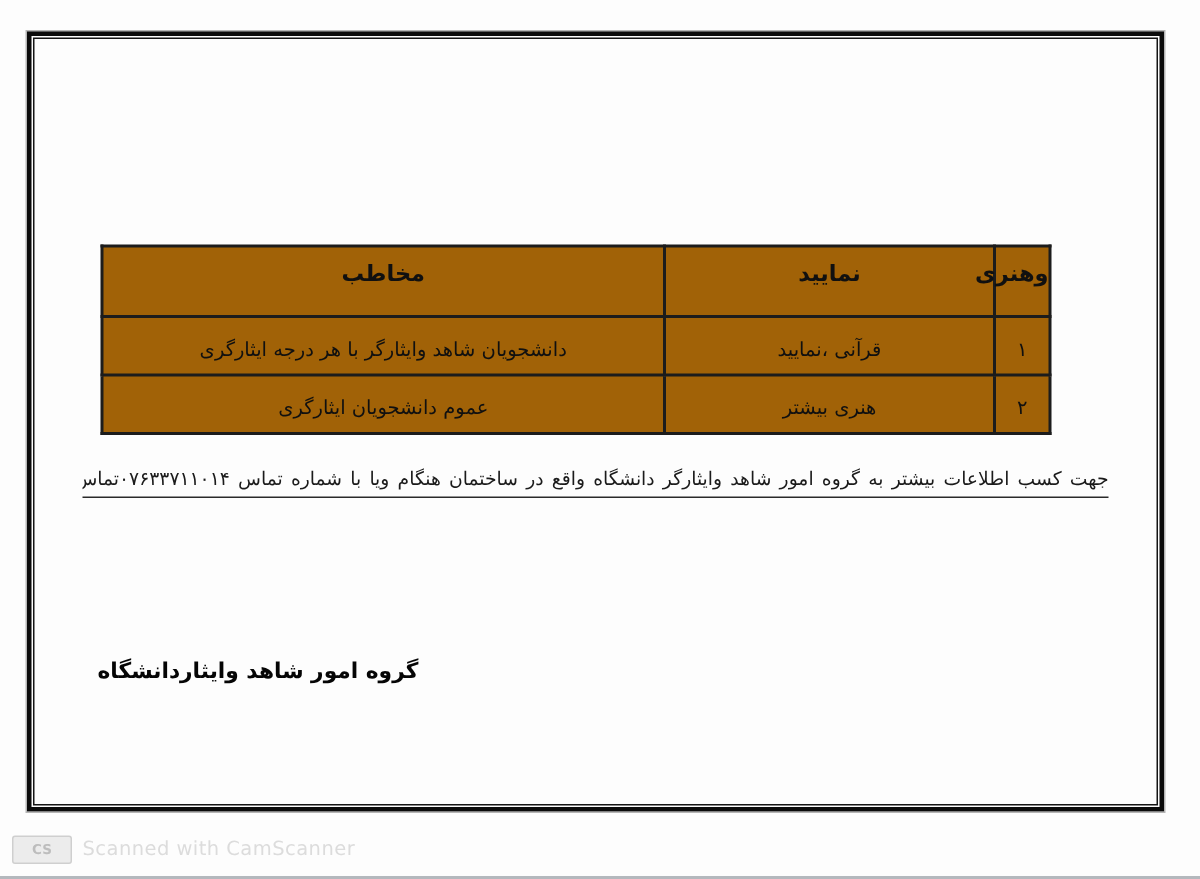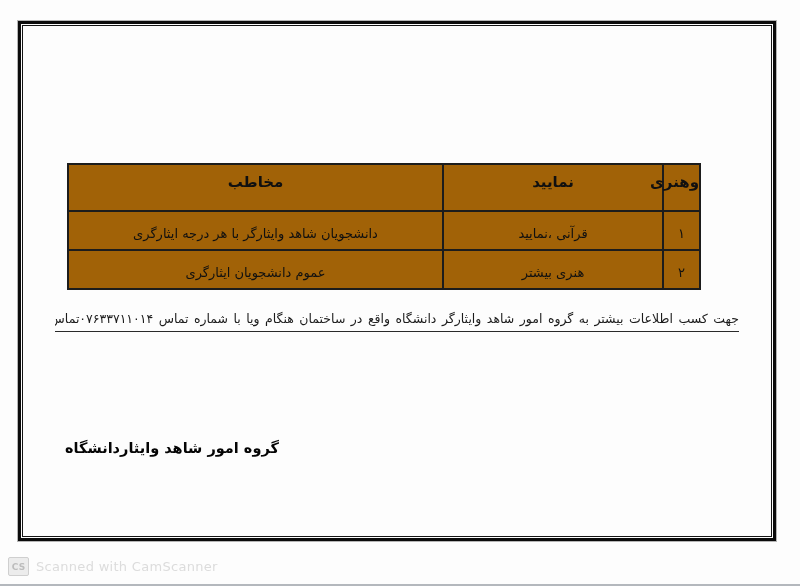--- a/index.html
+++ b/index.html
@@ -69,21 +69,21 @@
     direction: rtl; font-size: 14.5px; font-weight: bold; color: #050505;
     white-space: nowrap;
     margin-top: 36px;
   }
 
   .watermark {
     position: absolute; left: 8px; top: 557px;
     display: flex; align-items: center; gap: 7px;
   }
   .cs-badge {
-    width: 21px; height: 19px;
+    width: 40px; height: 19px;
     border: 1px solid #cfcfcf; border-radius: 2px;
     background: #ececec; color: #bdbdbd;
     font-size: 9px; font-weight: bold;
     display: flex; align-items: center; justify-content: center;
   }
   .wm-text { font-size: 13px; color: #dcdcdc; letter-spacing: 0.3px; }
 
   .bottom-edge {
     position: absolute; left: 0; bottom: 0;
     width: 800px; height: 2px; background: #b4b8bd;

